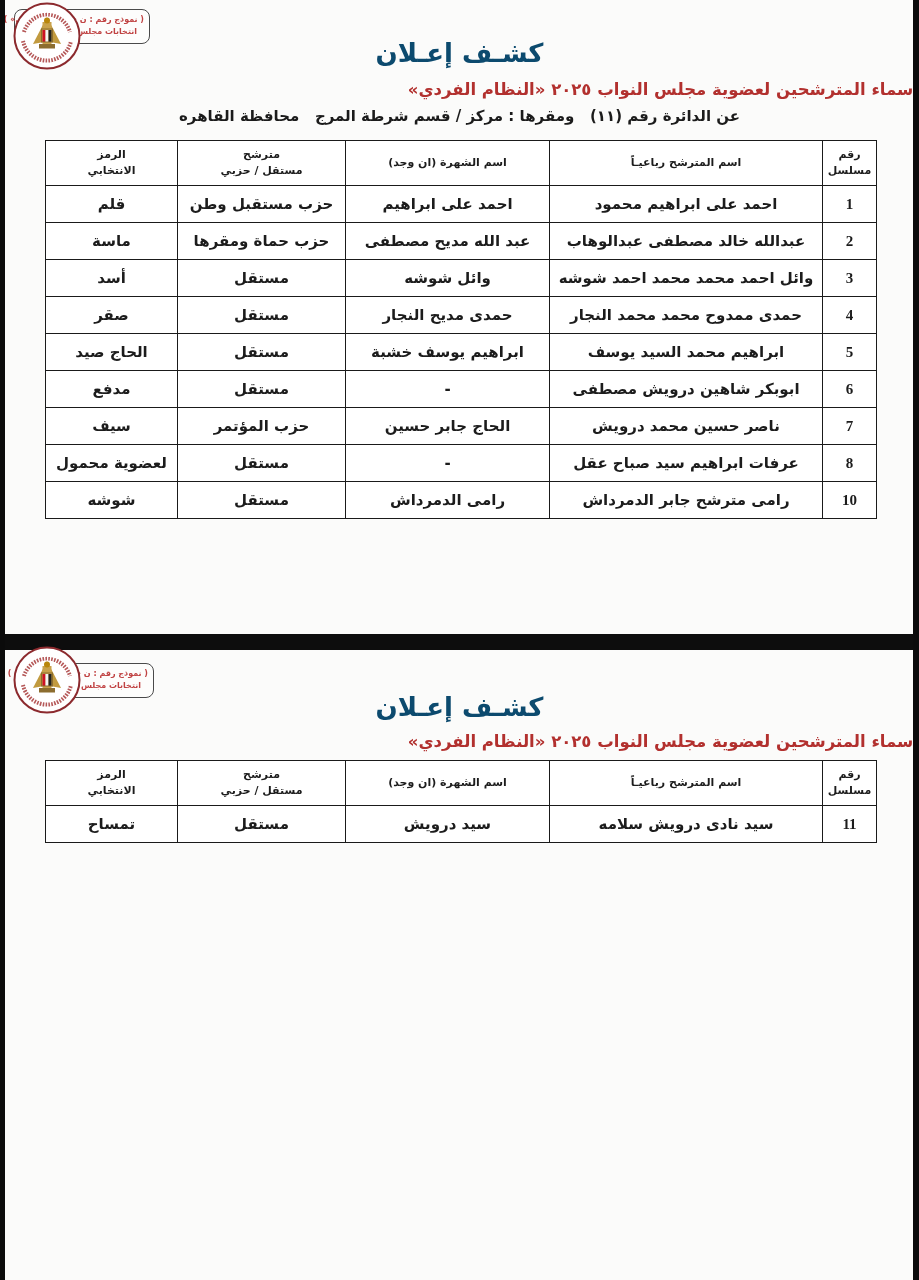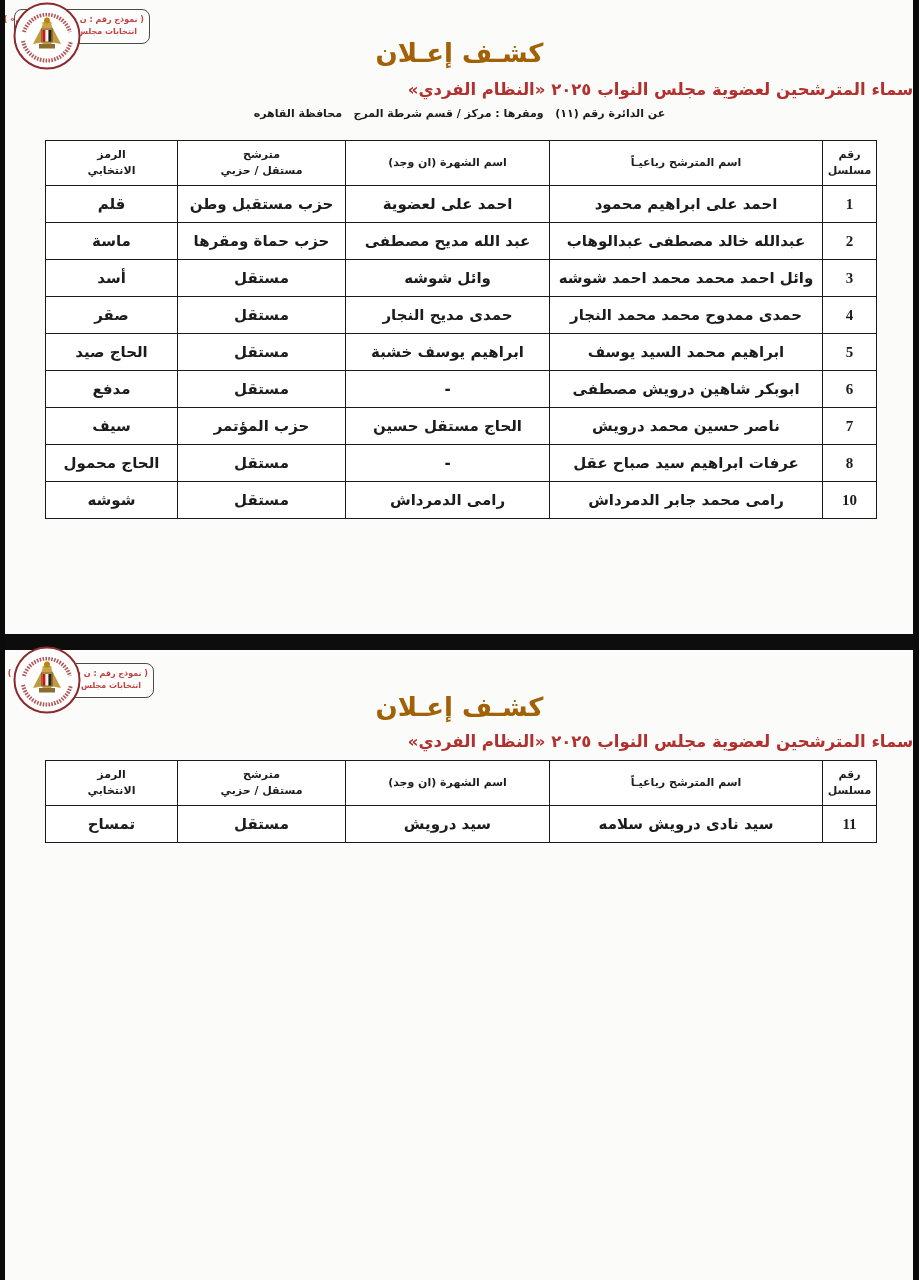--- a/index.html
+++ b/index.html
@@ -11,25 +11,25 @@
   .divider{position:absolute;left:0;top:634px;width:919px;height:16px;background:#0d0d0d;}
 
   .stamp{position:absolute;width:124px;border:1.3px solid #4a4a4a;border-radius:8px;
          padding:4px 5px;text-align:center;color:#c04343;font-size:8px;font-weight:700;
          line-height:1.55;background:#fdfdfc;box-shadow:0 0 0 1px rgba(255,255,255,.4);}
   .stamp .l1{white-space:nowrap;letter-spacing:-0.2px;}
 
   .logo{position:absolute;width:68px;height:68px;}
 
   .doc-title{position:absolute;left:0;width:919px;text-align:center;
-             font-size:26px;font-weight:700;color:#a16207;letter-spacing:1px;}
+             font-size:26px;font-weight:700;color:#0c4a6e;letter-spacing:1px;}
   .doc-subtitle{position:absolute;left:0;width:919px;text-align:right;
              font-size:16.5px;font-weight:700;color:#b2302e;}
   .district{position:absolute;left:0;width:919px;text-align:center;
-             font-size:11px;font-weight:700;color:#1b1b1b;white-space:pre;}
+             font-size:15px;font-weight:700;color:#1b1b1b;white-space:pre;}
 
   table.cand{position:absolute;right:42px;width:831px;border-collapse:collapse;
              table-layout:fixed;background:#fff;}
   table.cand th,table.cand td{border:1.6px solid #1a1a1a;text-align:center;vertical-align:middle;
              font-weight:700;color:#1c1c1c;padding:2px 4px;overflow:hidden;}
   table.cand th{font-size:11px;line-height:1.5;height:40px;}
   table.cand td{font-size:15px;height:32px;}
   td.serial{font-family:"Liberation Serif",serif;font-size:14px;direction:ltr;}
   col.c-serial{width:54px;} col.c-name{width:273px;} col.c-shohra{width:204px;}
   col.c-party{width:168px;} col.c-symbol{width:132px;}
@@ -84,21 +84,21 @@
           <tr>
         <th><span>رقم</span><span class="hdr2">مسلسل</span></th>
         <th>اسم المترشح رباعيـاً</th>
         <th>اسم الشهرة (ان وجد)</th>
         <th><span>مترشح</span><span class="hdr2">مستقل / حزبي</span></th>
         <th><span>الرمز</span><span class="hdr2">الانتخابي</span></th>
       </tr>
       <tr>
         <td class="serial">1</td>
         <td>احمد على ابراهيم محمود</td>
-        <td>احمد على لعضوية</td>
+        <td>احمد على ابراهيم</td>
         <td>حزب مستقبل وطن</td>
         <td>قلم</td>
       </tr>
       <tr>
         <td class="serial">2</td>
         <td>عبدالله خالد مصطفى عبدالوهاب</td>
         <td>عبد الله مديح مصطفى</td>
         <td>حزب حماة ومقرها</td>
         <td>ماسة</td>
       </tr>
@@ -126,34 +126,34 @@
       <tr>
         <td class="serial">6</td>
         <td>ابوبكر شاهين درويش مصطفى</td>
         <td>-</td>
         <td>مستقل</td>
         <td>مدفع</td>
       </tr>
       <tr>
         <td class="serial">7</td>
         <td>ناصر حسين محمد درويش</td>
-        <td>الحاج مستقل حسين</td>
+        <td>الحاج جابر حسين</td>
         <td>حزب المؤتمر</td>
         <td>سيف</td>
       </tr>
       <tr>
         <td class="serial">8</td>
         <td>عرفات ابراهيم سيد صباح عقل</td>
         <td>-</td>
         <td>مستقل</td>
-        <td>الحاج محمول</td>
+        <td>لعضوية محمول</td>
       </tr>
       <tr>
         <td class="serial">10</td>
-        <td>رامى محمد جابر الدمرداش</td>
+        <td>رامى مترشح جابر الدمرداش</td>
         <td>رامى الدمرداش</td>
         <td>مستقل</td>
         <td>شوشه</td>
       </tr>
     </tbody>
       </table>
   </div>
 
   <div class="divider"></div>
 

